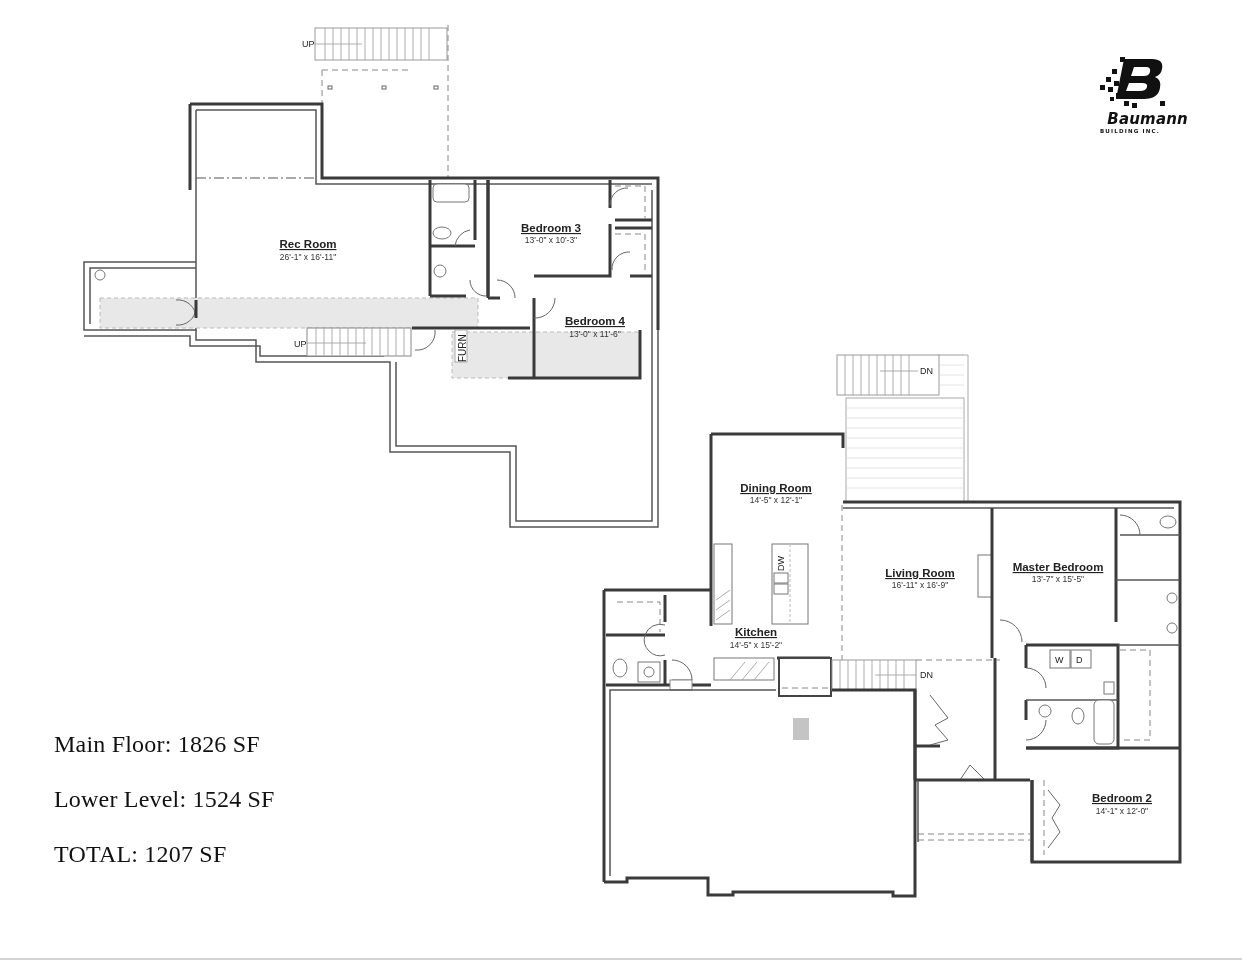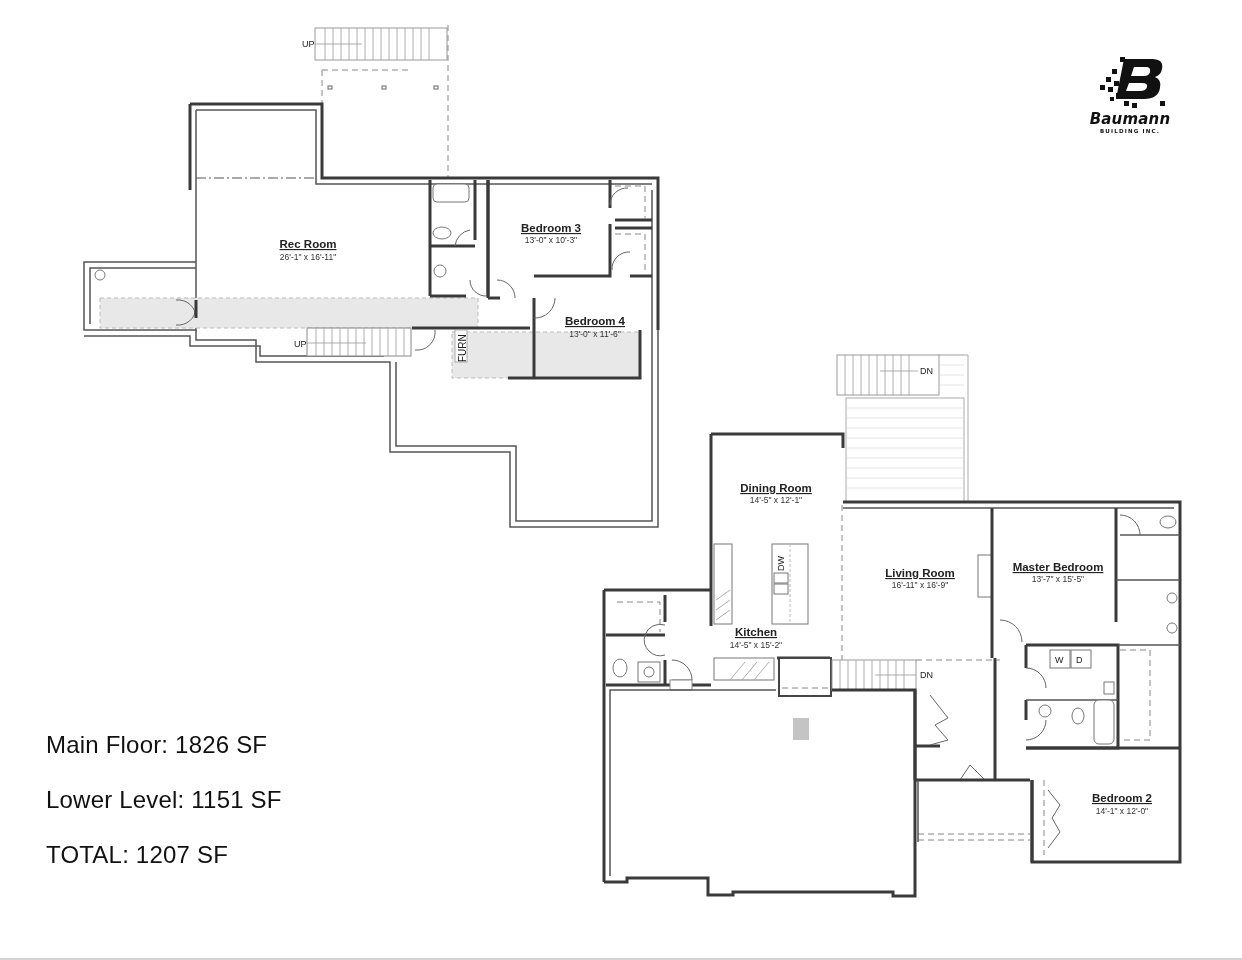--- a/index.html
+++ b/index.html
@@ -11,23 +11,23 @@
     .dash { fill: none; stroke: #888; stroke-width: 1; stroke-dasharray: 6 4; }
     .dashdot { fill: none; stroke: #555; stroke-width: 1; stroke-dasharray: 10 3 2 3; }
     .fixture { fill: #fff; stroke: #777; stroke-width: 1; }
     .door-arc { fill: none; stroke: #666; stroke-width: 1; }
     .stair-line { stroke: #999; stroke-width: 0.8; }
     .corridor { fill: #e8e8e8; stroke: #bbb; stroke-width: 1; stroke-dasharray: 4 3; }
     .deck-line { stroke: #ddd; stroke-width: 0.8; }
     .room-name { font-family: "Liberation Sans", sans-serif; font-weight: bold; font-size: 11.5px; fill: #222; text-decoration: underline; }
     .room-dim { font-family: "Liberation Sans", sans-serif; font-size: 8.5px; fill: #333; }
     .plan-label { font-family: "Liberation Sans", sans-serif; font-size: 9px; fill: #222; }
-    .summary { position: absolute; left: 46px; font-family: Liberation Sans, sans-serif; font-size: 24px; color: #111; letter-spacing: 0.2px; }
+    .summary { position: absolute; left: 54px; font-family: Liberation Serif, serif; font-size: 24px; color: #111; letter-spacing: 0.2px; }
     .logo { position: absolute; left: 1072px; top: 55px; width: 120px; height: 85px; }
-    .logo-brand { position: absolute; left: 0; top: 55px; width: 116px; text-align: center; font-family: "DejaVu Sans", sans-serif; font-weight: bold; font-style: italic; font-size: 15px; color: #111; letter-spacing: 0.2px; }
+    .logo-brand { position: absolute; left: 0; top: 55px; width: 116px; text-align: right; font-family: "DejaVu Sans", sans-serif; font-weight: bold; font-style: italic; font-size: 15px; color: #111; letter-spacing: 0.2px; }
     .logo-sub { position: absolute; left: 0; top: 73px; width: 116px; text-align: center; font-family: "DejaVu Sans", sans-serif; font-weight: bold; font-size: 5.5px; color: #111; letter-spacing: 1.2px; }
   </style>
 </head>
 <body>
 
 <svg id="canvas" viewBox="0 0 1242 960" xmlns="http://www.w3.org/2000/svg">
 
   <g>
 
     <g>
@@ -269,16 +269,16 @@
       <rect x="60" y="48" width="5" height="5"></rect>
       <rect x="38" y="42" width="4" height="4"></rect>
       <rect x="88" y="46" width="5" height="5"></rect>
     </g>
   </svg>
   <div class="logo-brand">Baumann</div>
   <div class="logo-sub">BUILDING INC.</div>
 </div>
 
 <div class="summary" style="top:731px">Main Floor: 1826 SF</div>
-<div class="summary" style="top:786px">Lower Level: 1151 SF</div>
+<div class="summary" style="top:786px">Lower Level: 1524 SF</div>
 <div class="summary" style="top:841px">TOTAL: 1207 SF</div>
 
 <div class="bottom-rule"></div>
 
 </body></html>

